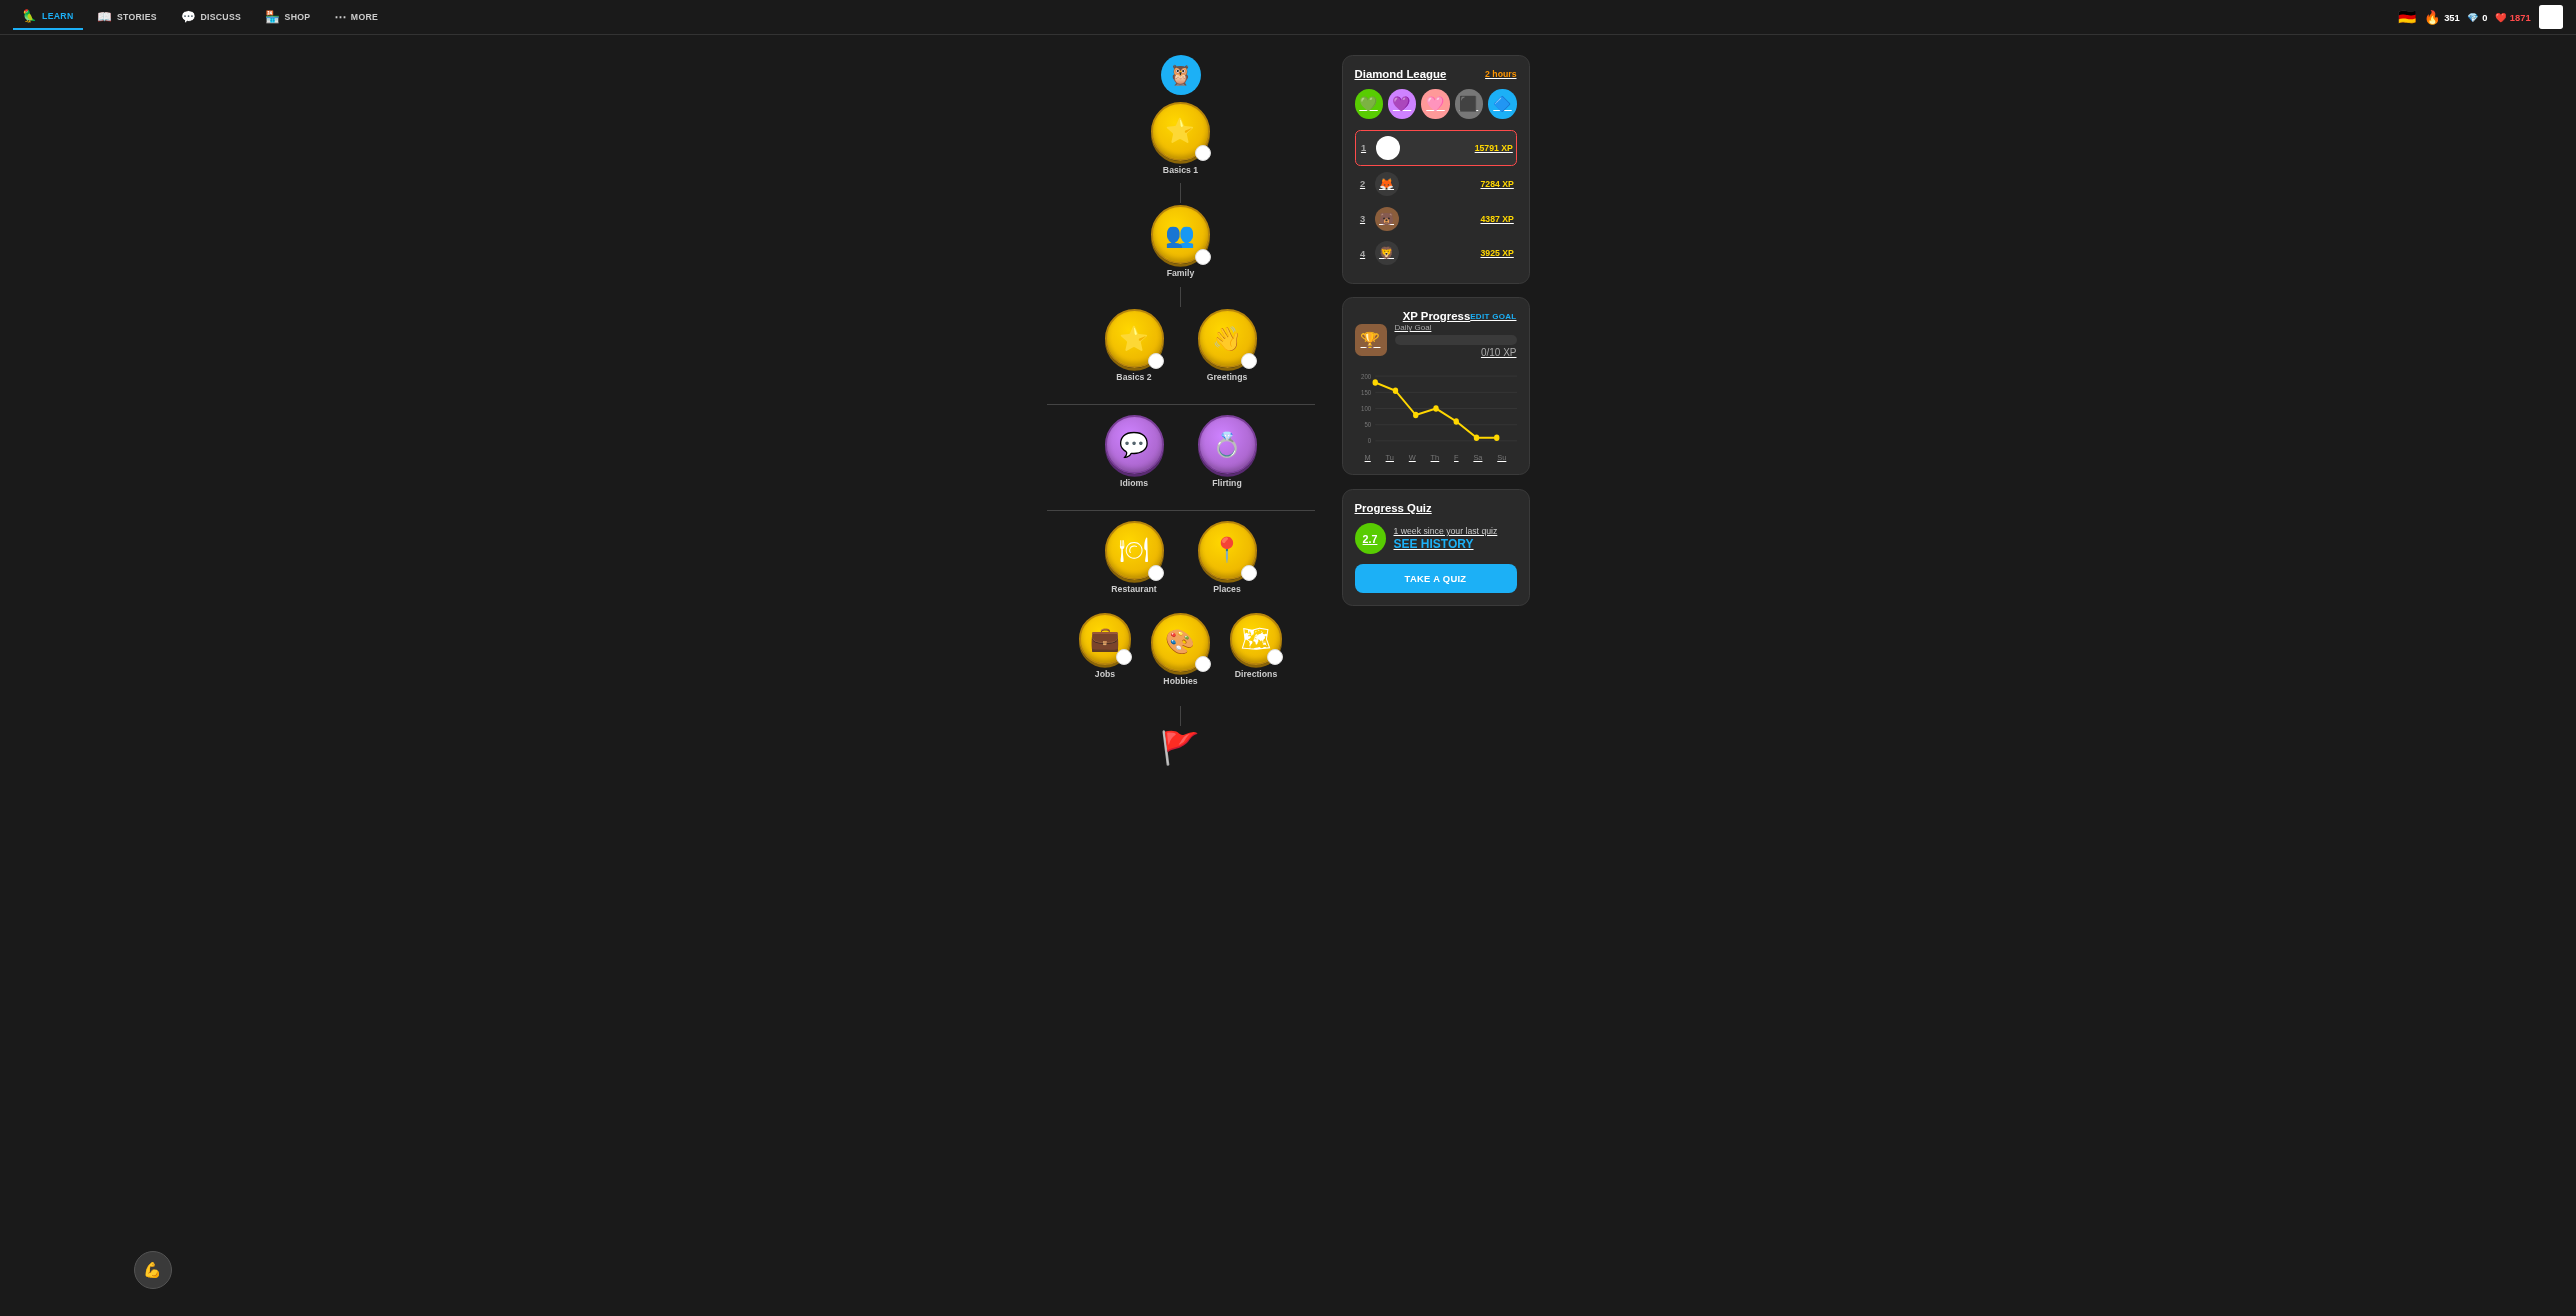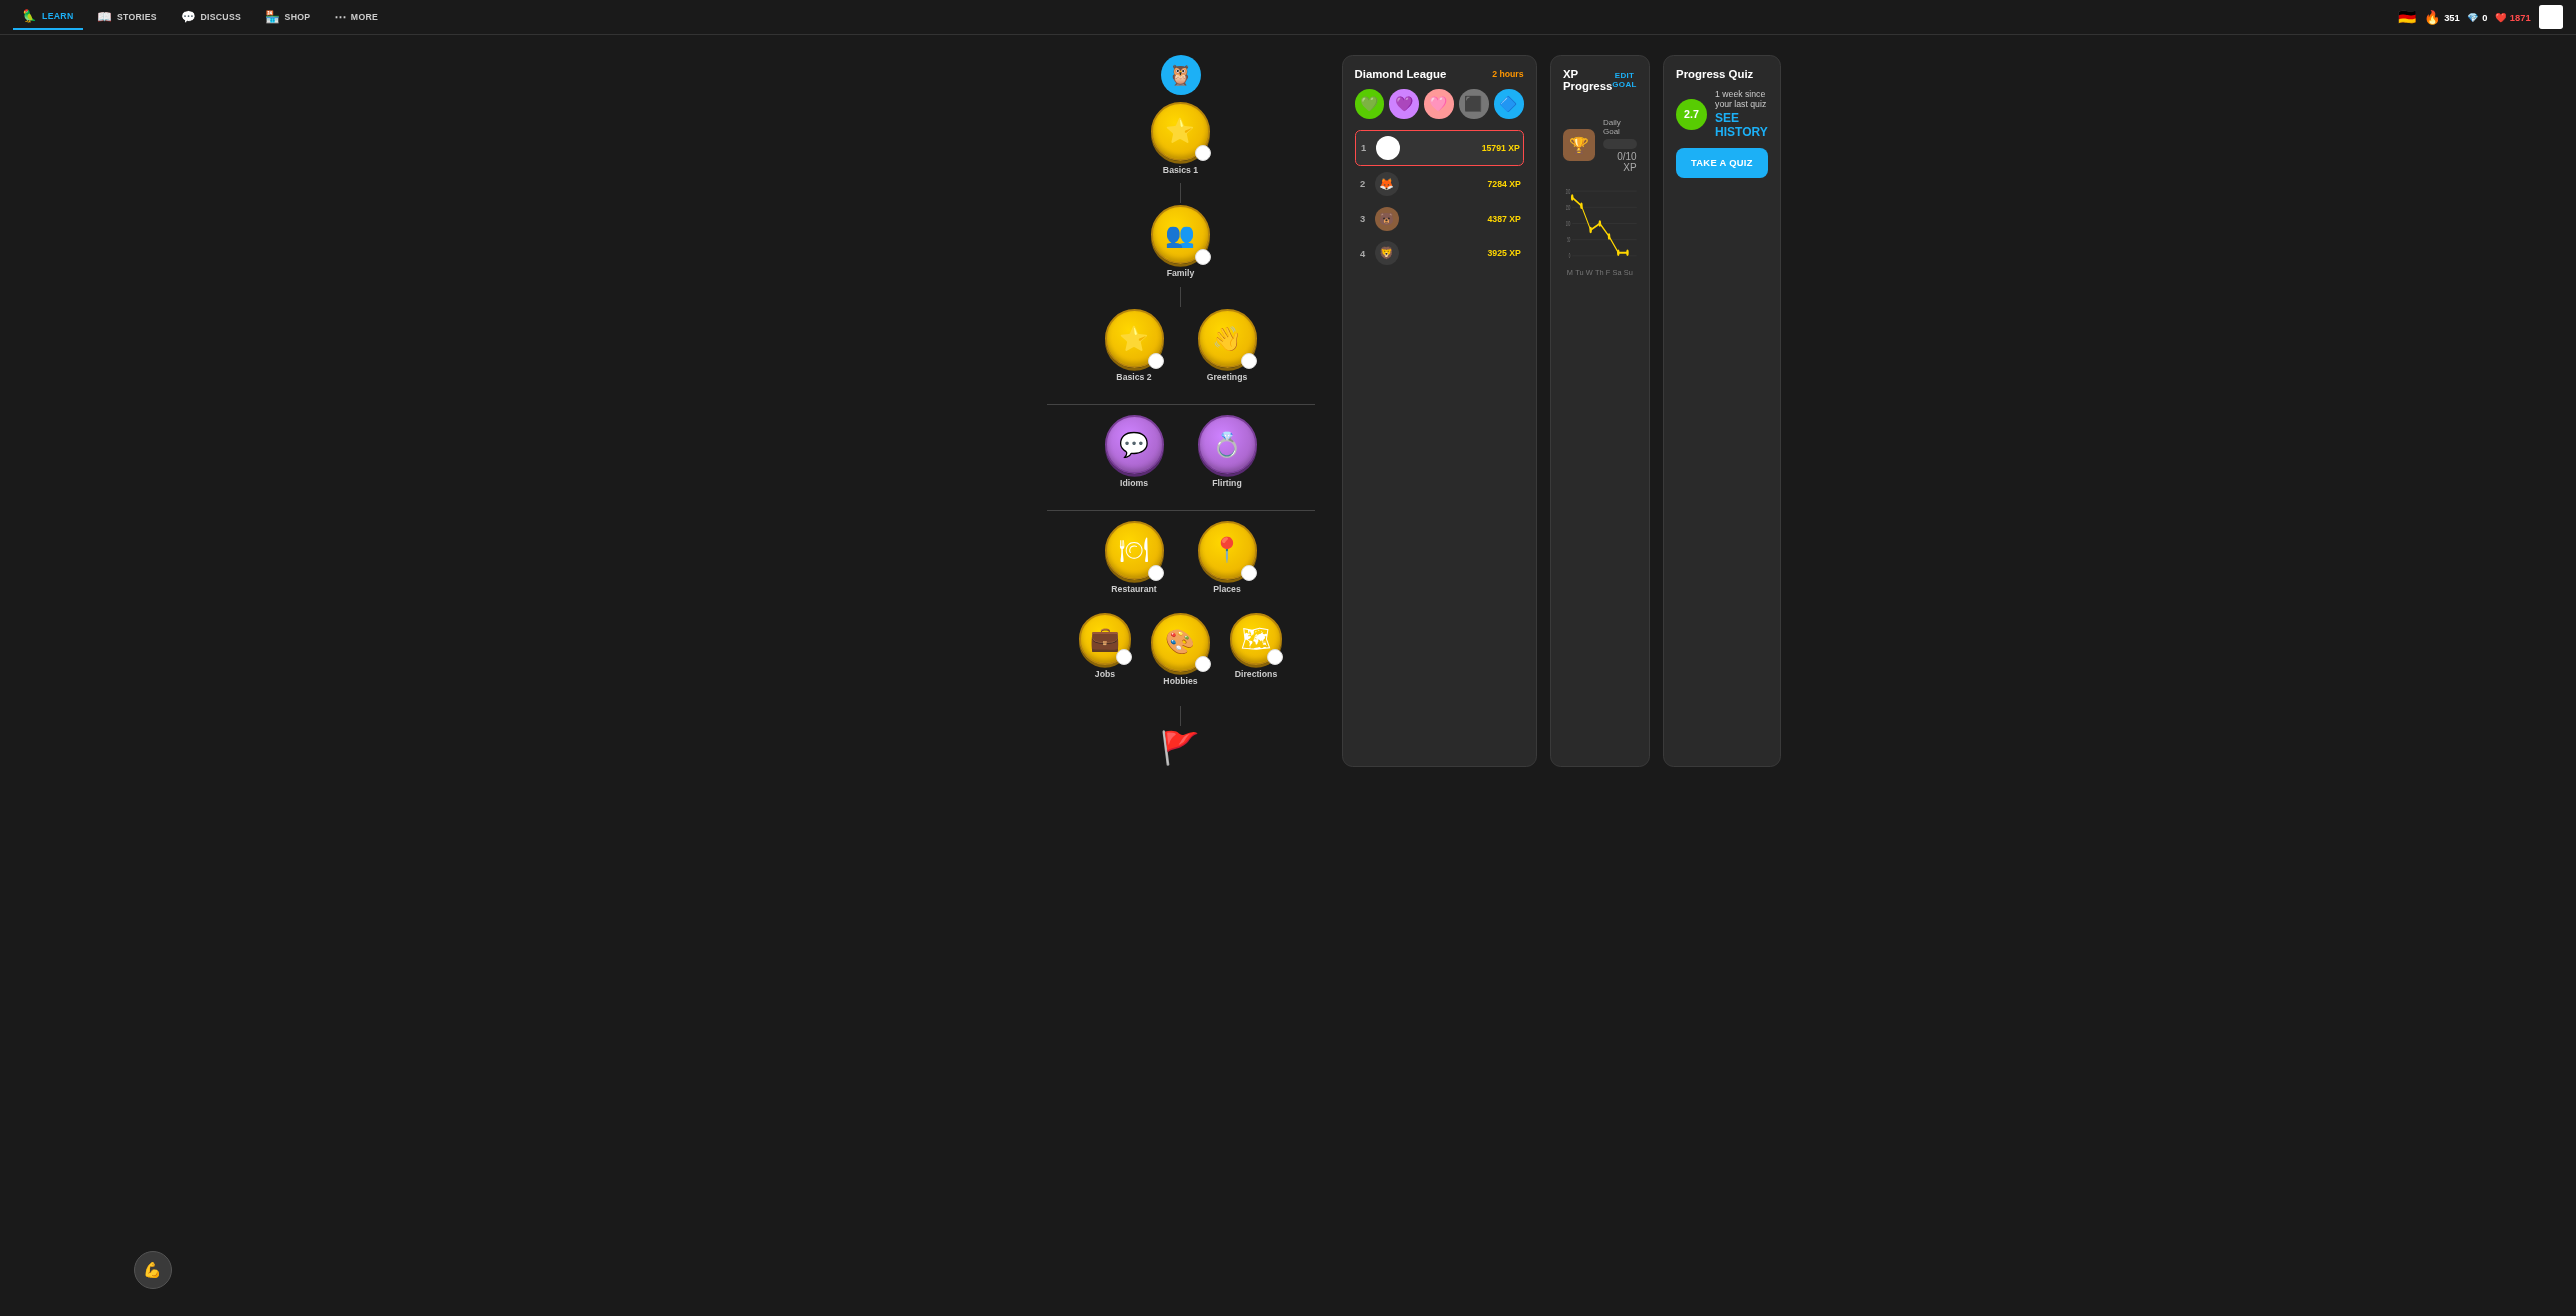--- a/index.html
+++ b/index.html
@@ -159,22 +159,23 @@
       width: 100%;
       height: 0.7px;
       background: #444;
       margin: 10.7px 0;
     }
 
     
     .side-panel {
       width: 188px;
       display: flex;
-      flex-direction: row;
+      flex-direction: column;
       gap: 13.4px;
+      text-decoration: underline;
     }
 
     
     .card {
       background: #2a2a2a;
       border-radius: 10.7px;
       padding: 12px;
       border: 0.7px solid #3a3a3a;
     }
     .card-header {
@@ -257,23 +258,23 @@
       width: 34px;
       height: 34px;
       background: #fff;
       border-radius: 2.7px;
     }
 
     
     .xp-section { }
     .xp-header {
       display: flex;
-      justify-content: center;
-      align-items: center;
-      margin-bottom: 26px;
+      justify-content: flex-end;
+      align-items: center;
+      margin-bottom: 1px;
     }
     .xp-title { font-weight: 800; font-size: 11.4px; }
     .edit-goal-btn {
       color: #1cb0f6;
       font-weight: 700;
       font-size: 8px;
       text-transform: uppercase;
       letter-spacing: 0.3px;
       cursor: pointer;
       background: none;

